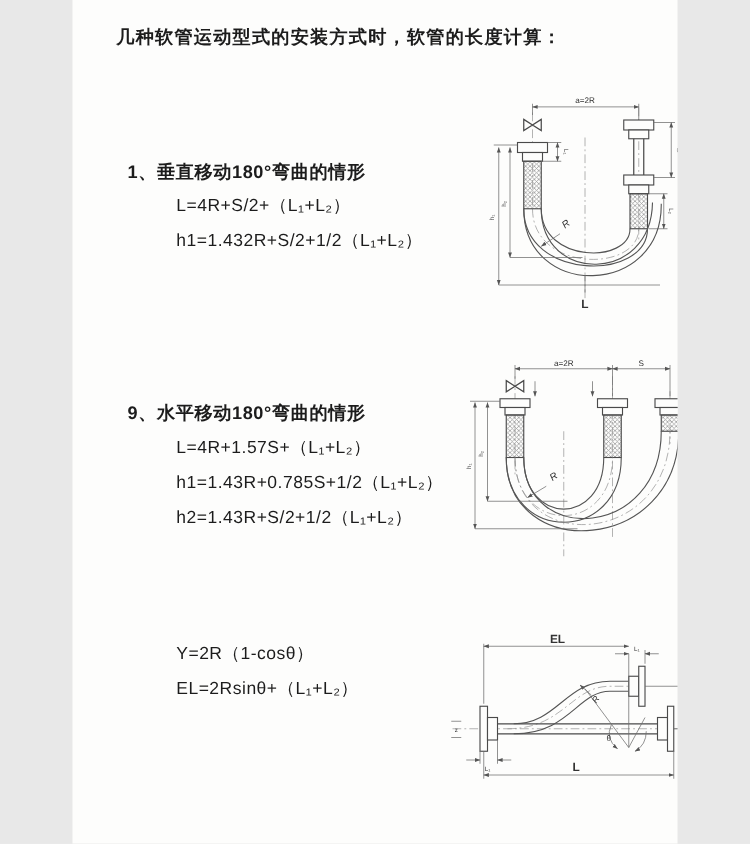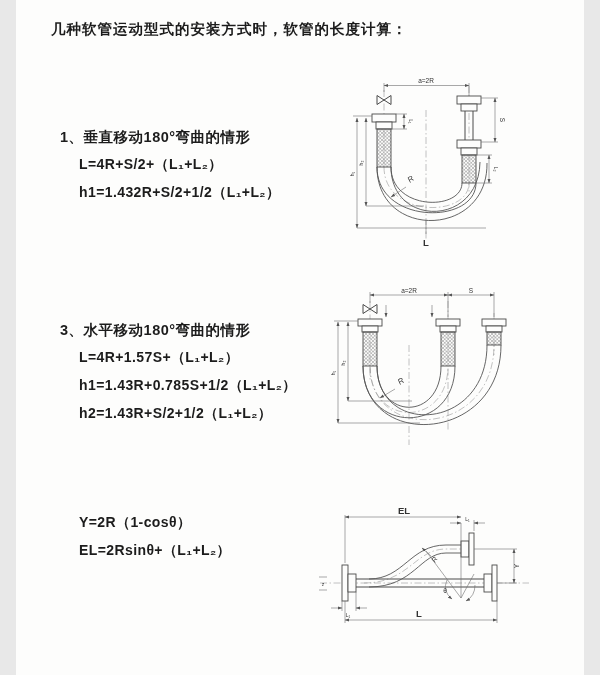--- a/index.html
+++ b/index.html
@@ -1,28 +1,28 @@
 <!DOCTYPE html>
 <html><head>
 <meta charset="utf-8">
 <style>
   html,body { margin:0; padding:0; background:#e8e8e8; }
   .page {
-    position:relative; width:568px; height:675px; margin:0 auto;
+    position:relative; width:484px; height:675px; margin:0 auto;
     background:#fdfdfc; overflow:hidden;
     font-family:"Liberation Sans","DejaVu Sans",sans-serif;
     color:#1c1c1c;
   }
   .title {
     position:absolute; left:35px; top:20px;
     font-size:14.5px; font-weight:600; letter-spacing:1px;
   }
   .sec { position:absolute; }
   .heading { font-size:14.5px; font-weight:600; letter-spacing:0.5px; height:28px;margin-top:24px; }
-  .formula { font-size:14px; font-weight:700; letter-spacing:0.4px; margin-left:19px; height:28px; }
+  .formula { font-size:14px; font-weight:400; letter-spacing:0.4px; margin-left:39px; height:28px; }
   .diag { position:absolute; }
   svg { display:block; overflow:visible; }
   .ol  { stroke:#4a4a4a; stroke-width:1;   fill:none; }
   .hl  { stroke:#555;    stroke-width:0.9; fill:none; }
   .dl  { stroke:#6e6e6e; stroke-width:0.6; fill:none; }
   .cl  { stroke:#909090; stroke-width:0.55; fill:none; stroke-dasharray:7 2.5 1.5 2.5; }
   .fit { fill:#fdfdfc; stroke:#4a4a4a; stroke-width:0.9; }
   svg text { fill:#333; font-family:"Liberation Sans","DejaVu Sans",sans-serif; }
   .dt  { font-size:6.5px; }
   .dts { font-size:5px; }
@@ -36,21 +36,21 @@
 
   <div class="title">几种软管运动型式的安装方式时，软管的长度计算：</div>
 
   <div class="sec" style="left:44px; top:104px;">
     <div class="heading">1、垂直移动180°弯曲的情形</div>
     <div class="formula">L=4R+S/2+（L₁+L₂）</div>
     <div class="formula">h1=1.432R+S/2+1/2（L₁+L₂）</div>
   </div>
 
   <div class="sec" style="left:44px; top:297px;">
-    <div class="heading">3、水平移动180°弯曲的情形</div>
+    <div class="heading">9、水平移动180°弯曲的情形</div>
     <div class="formula">L=4R+1.57S+（L₁+L₂）</div>
     <div class="formula">h1=1.43R+0.785S+1/2（L₁+L₂）</div>
     <div class="formula">h2=1.43R+S/2+1/2（L₁+L₂）</div>
   </div>
 
   <div class="sec" style="left:44px; top:514px;">
     <div class="formula">Y=2R（1-cosθ）</div>
     <div class="formula">EL=2Rsinθ+（L₁+L₂）</div>
   </div>
 

